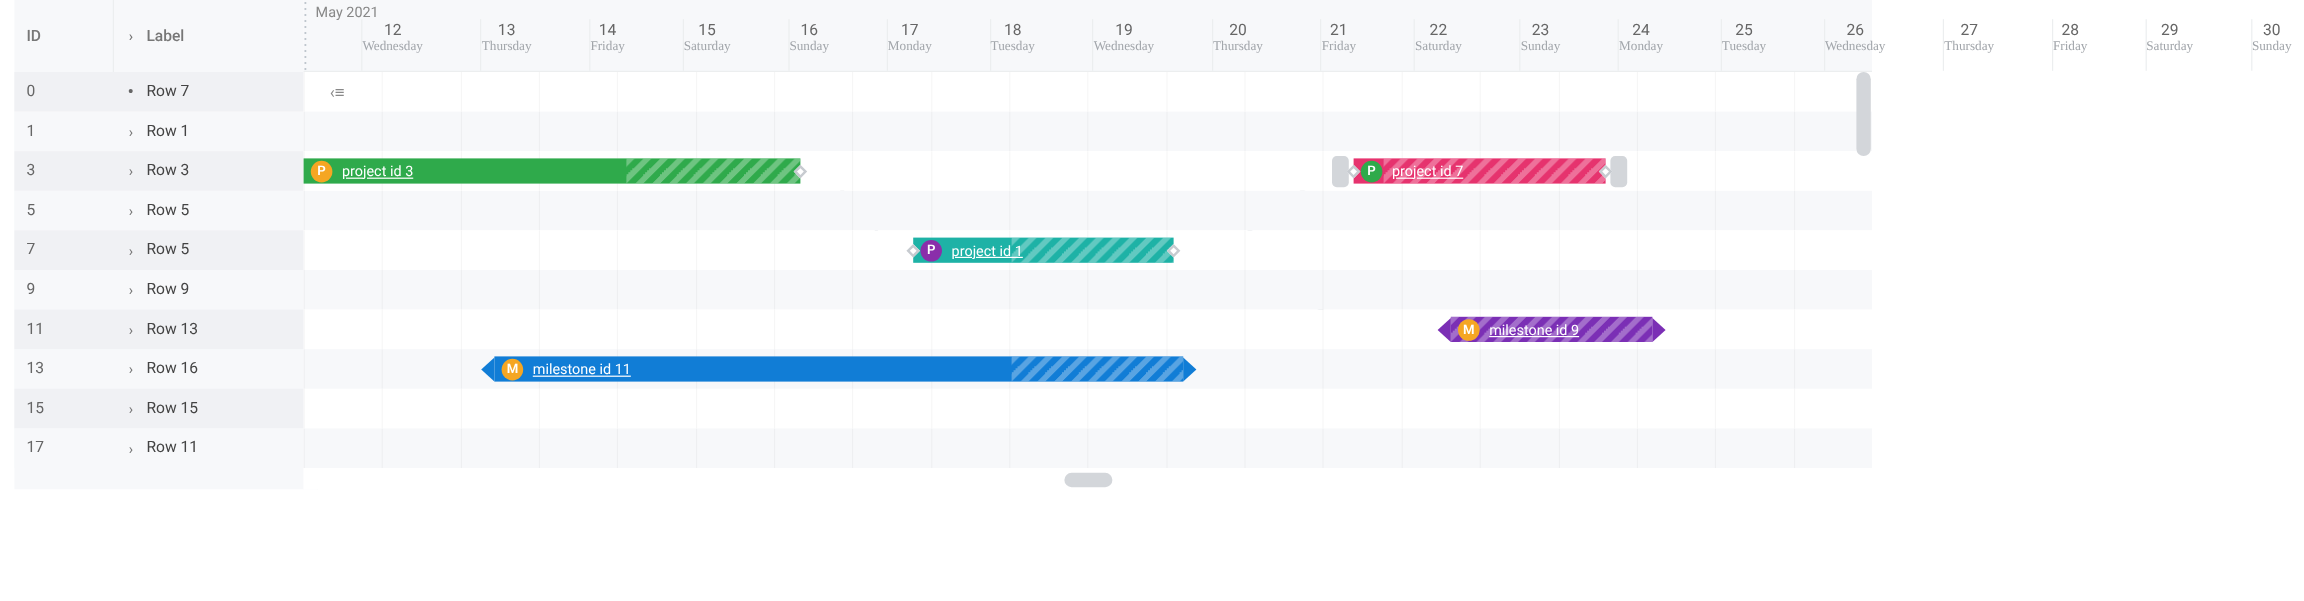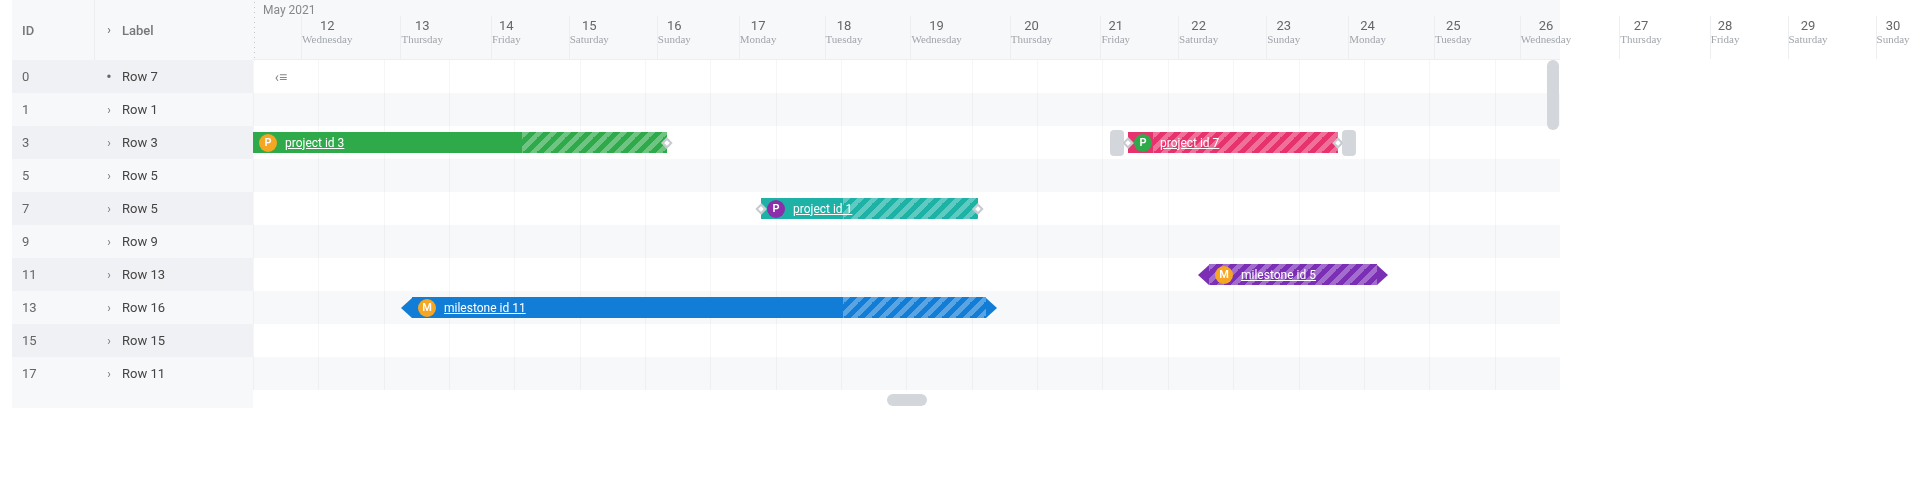--- a/index.html
+++ b/index.html
@@ -461,21 +461,21 @@
             <div class="grid-col"></div>
             <div class="grid-col"></div>
             <div class="grid-col"></div>
             <div class="grid-col"></div>
           </div>
         <div class="flag" style="left:945px;">
           <div class="cap-l" style="border-right:11px solid #7b2fb5"></div>
           <div class="mid" style="background:#7b2fb5; width:168px">
             <div class="stripes2"></div>
             <span class="badge" style="background:#f5a623">M</span>
-            <span class="bar-label">milestone id 5</span>
+            <span class="bar-label">milestone id 9</span>
           </div>
           <div class="cap-r" style="border-left:11px solid #7b2fb5"></div>
         </div>
       </div>
 
       <div class="tl-row">
         <div class="grid">
             <div class="grid-col"></div>
             <div class="grid-col"></div>
             <div class="grid-col"></div>

